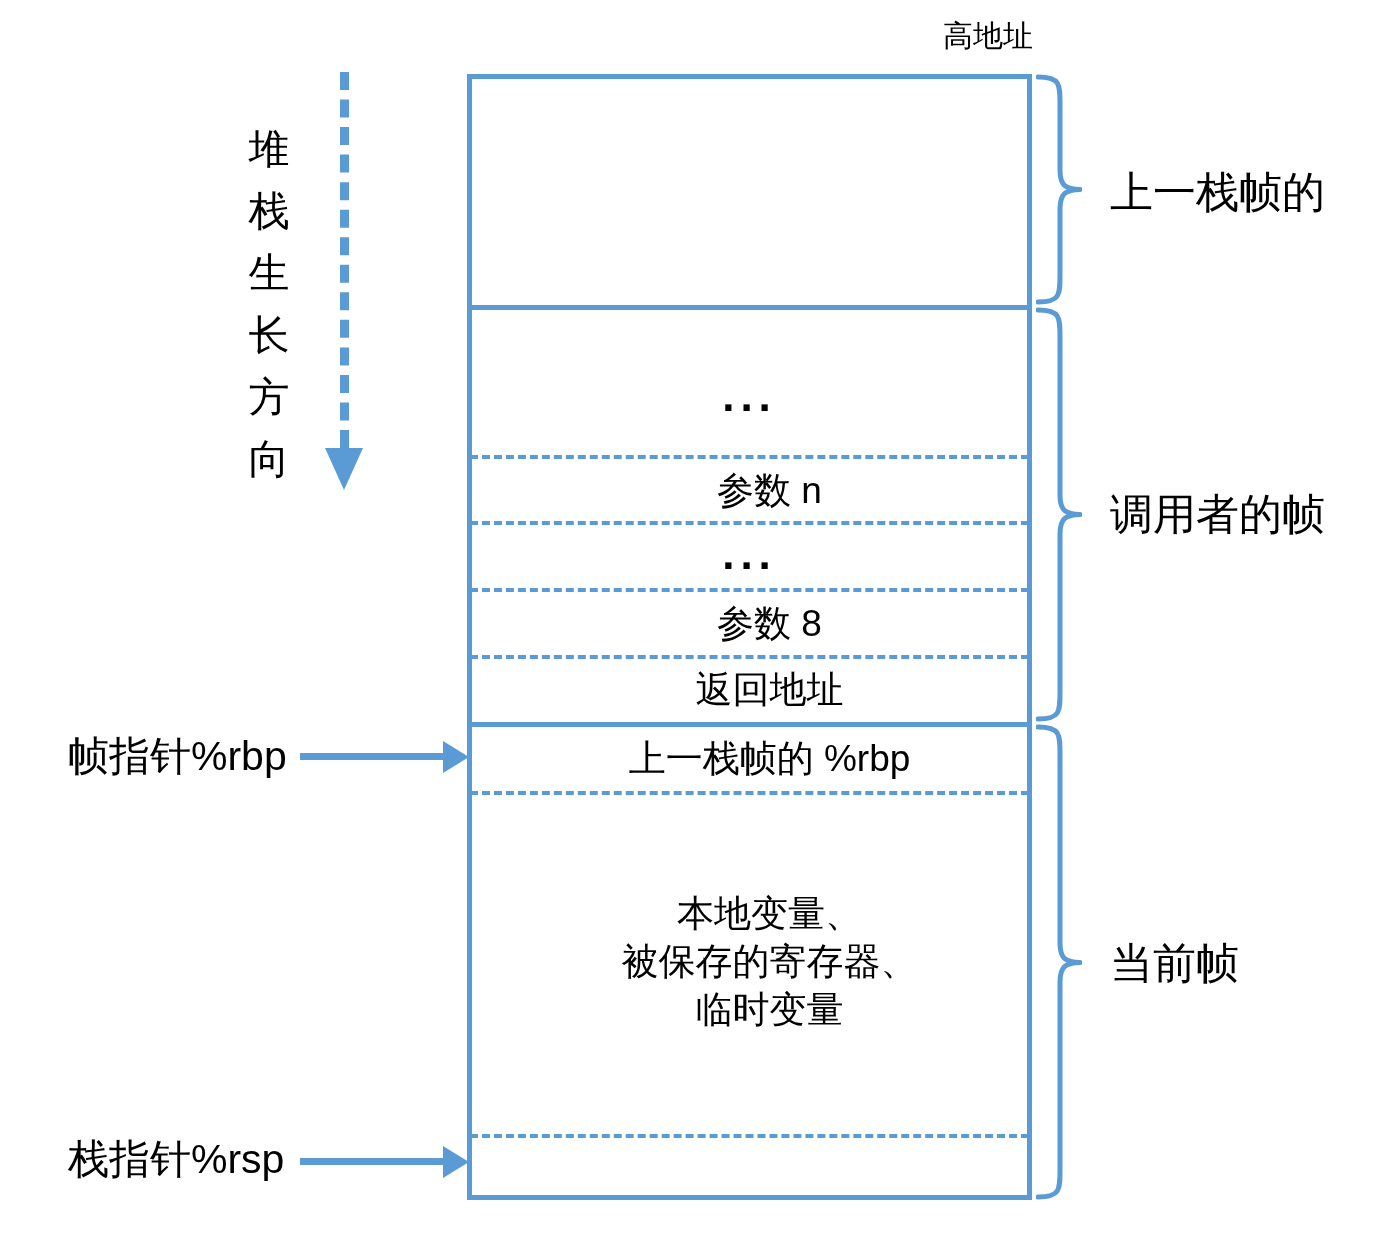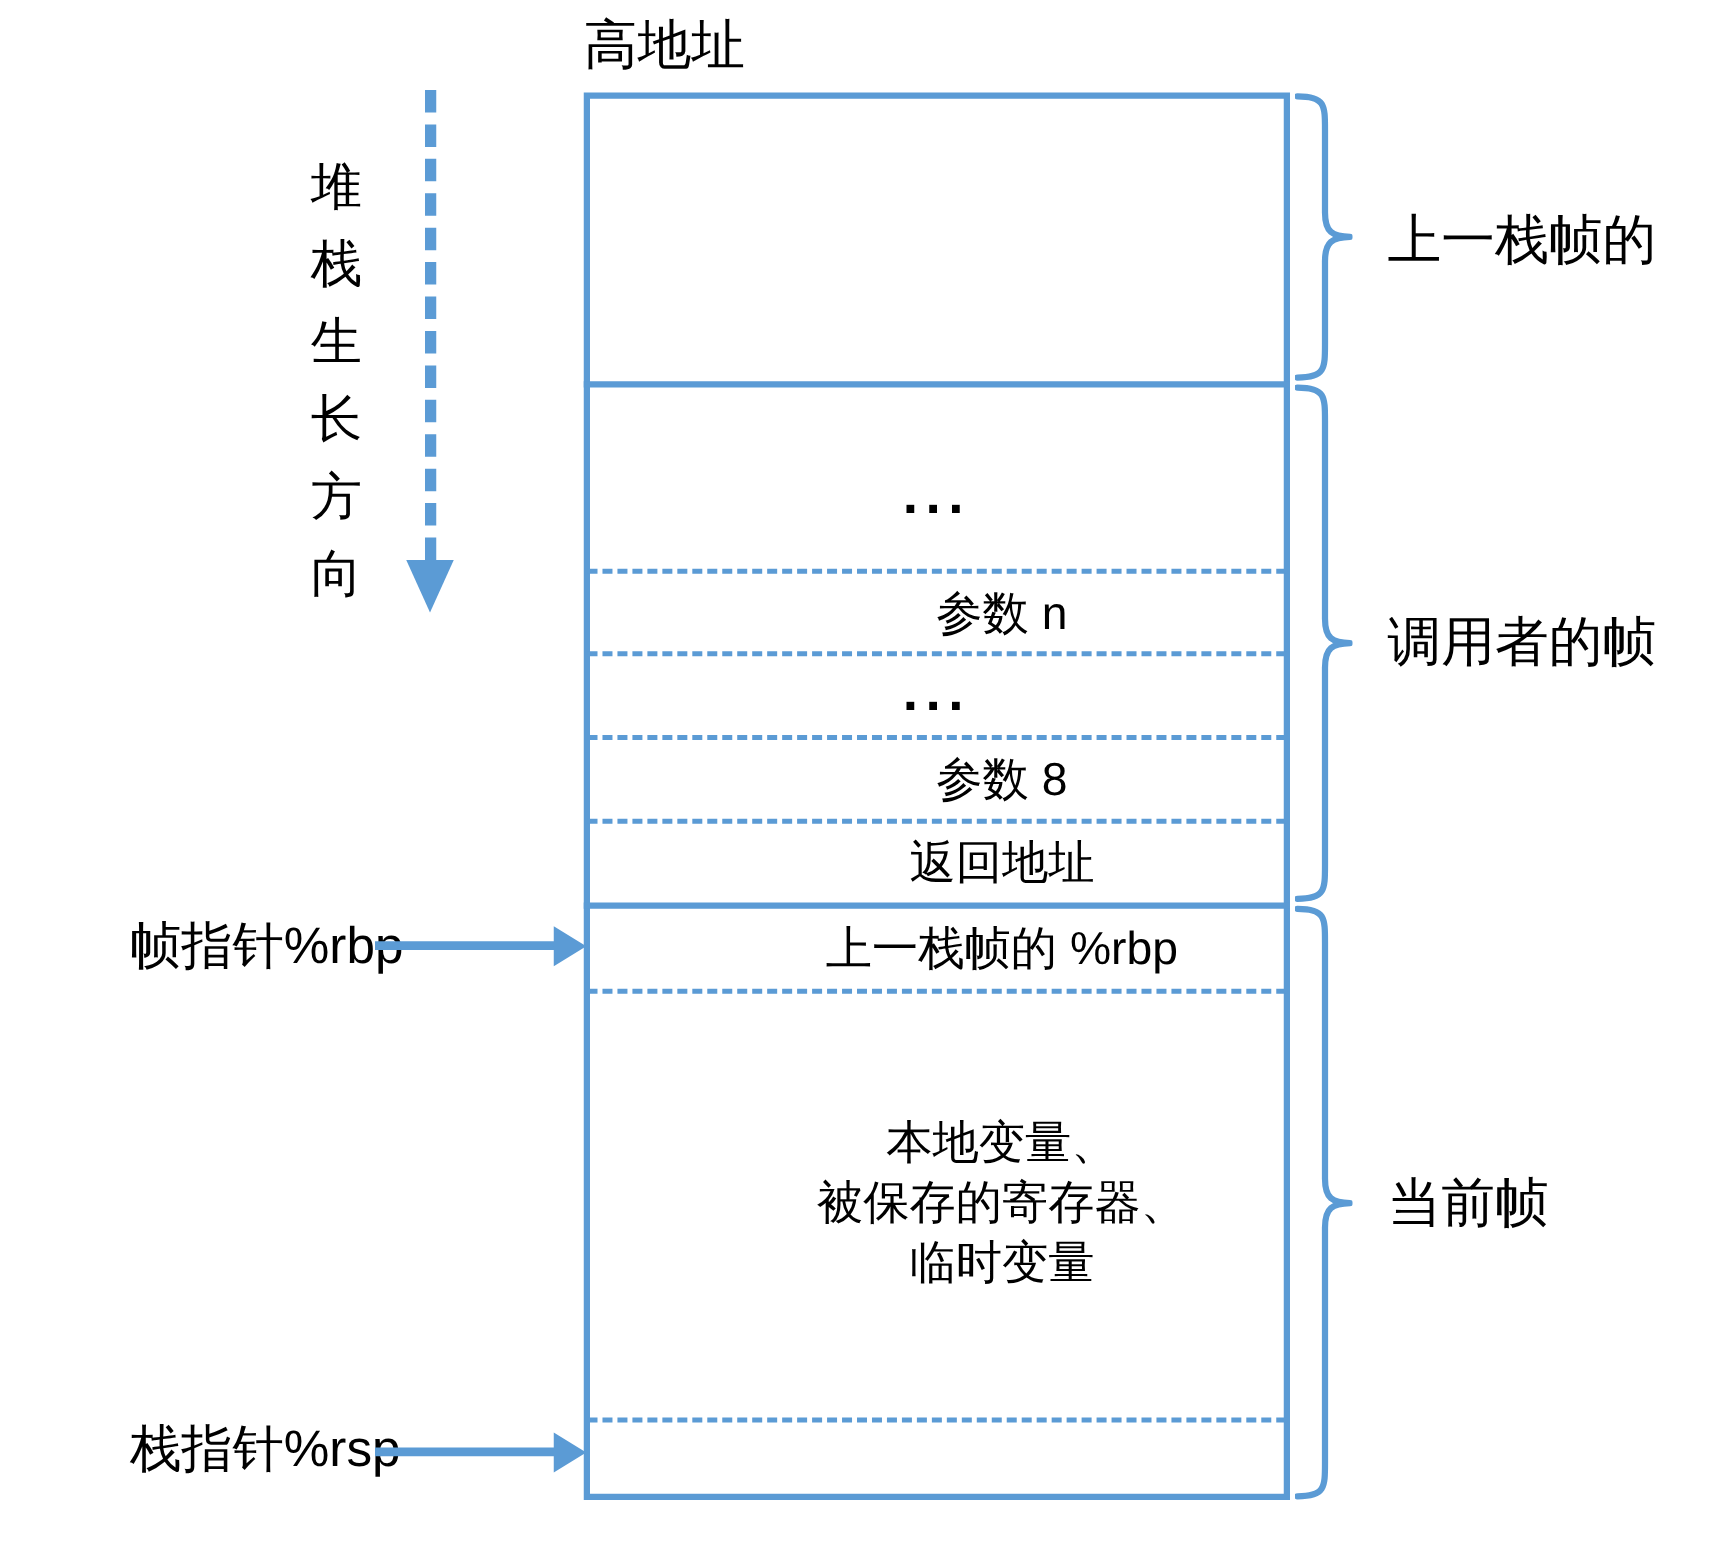--- a/index.html
+++ b/index.html
@@ -18,22 +18,22 @@
     overflow: hidden;
     background: #ffffff;
   }
 
   
   .title {
     position: absolute;
     left: 467px;
     top: 8px;
     width: 566px;
-    text-align: left;
-    font-size: 43px;
+    text-align: right;
+    font-size: 30px;
     line-height: 56px;
     color: #000000;
     white-space: nowrap;
   }
 
   
   .growth-label {
     position: absolute;
     left: 238px;
     top: 118px;
@@ -97,21 +97,20 @@
   
   .cell-text {
     position: absolute;
     left: 467px;
     width: 605px;
     text-align: center;
     font-size: 37px;
     line-height: 48px;
     color: #000000;
     white-space: nowrap;
-    padding-left: 32px;
   }
   .cell-text.multi {
     white-space: normal;
   }
   .cell-text.multi span {
     display: block;
   }
   .dots {
     position: absolute;
     left: 467px;
@@ -125,21 +124,20 @@
   }
 
   
   .ptr-label {
     position: absolute;
     font-size: 41px;
     line-height: 52px;
     color: #000000;
     white-space: nowrap;
     text-align: left;
-    margin-left: 36px;
   }
   .ptr-arrow-line {
     position: absolute;
     height: 0;
     border-top: 7px solid #5B9BD5;
   }
   .ptr-arrow-head {
     position: absolute;
     width: 0;
     height: 0;

